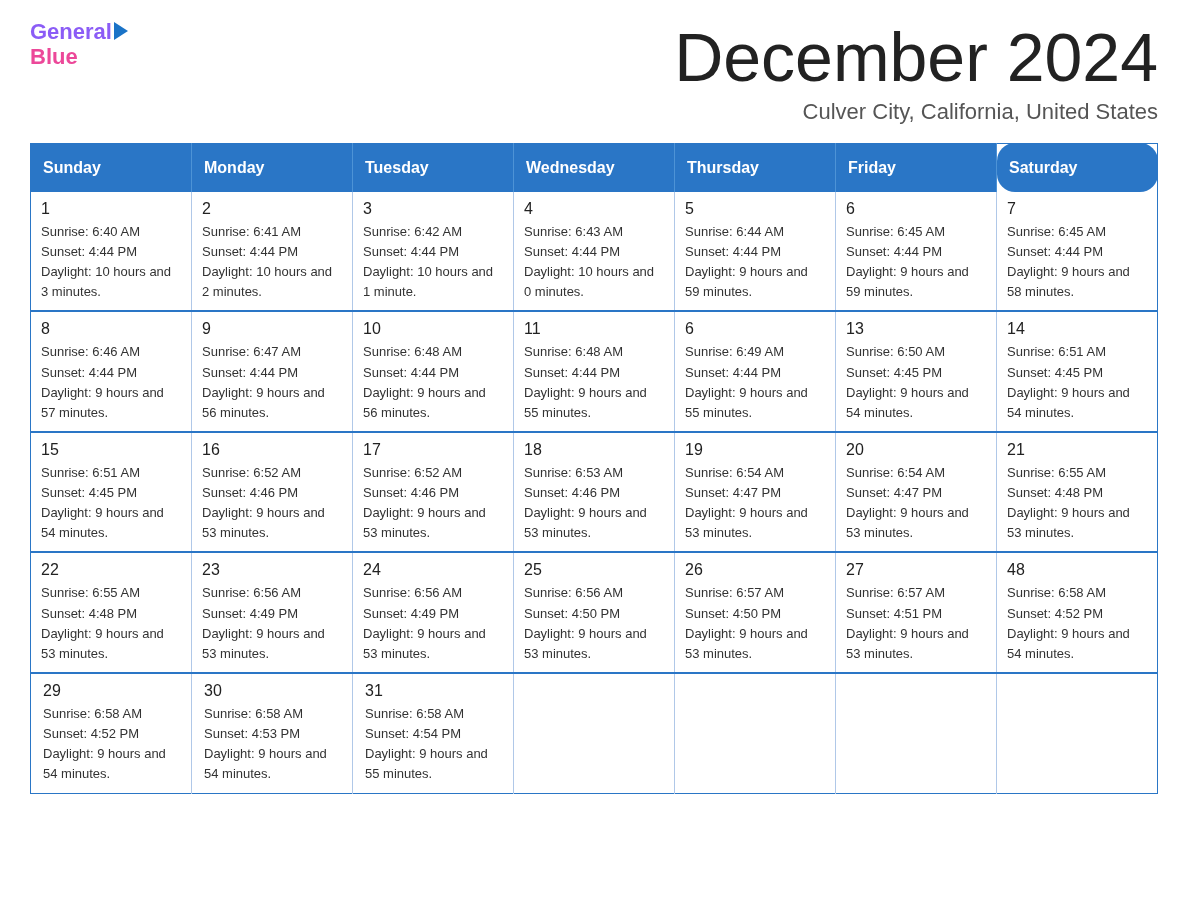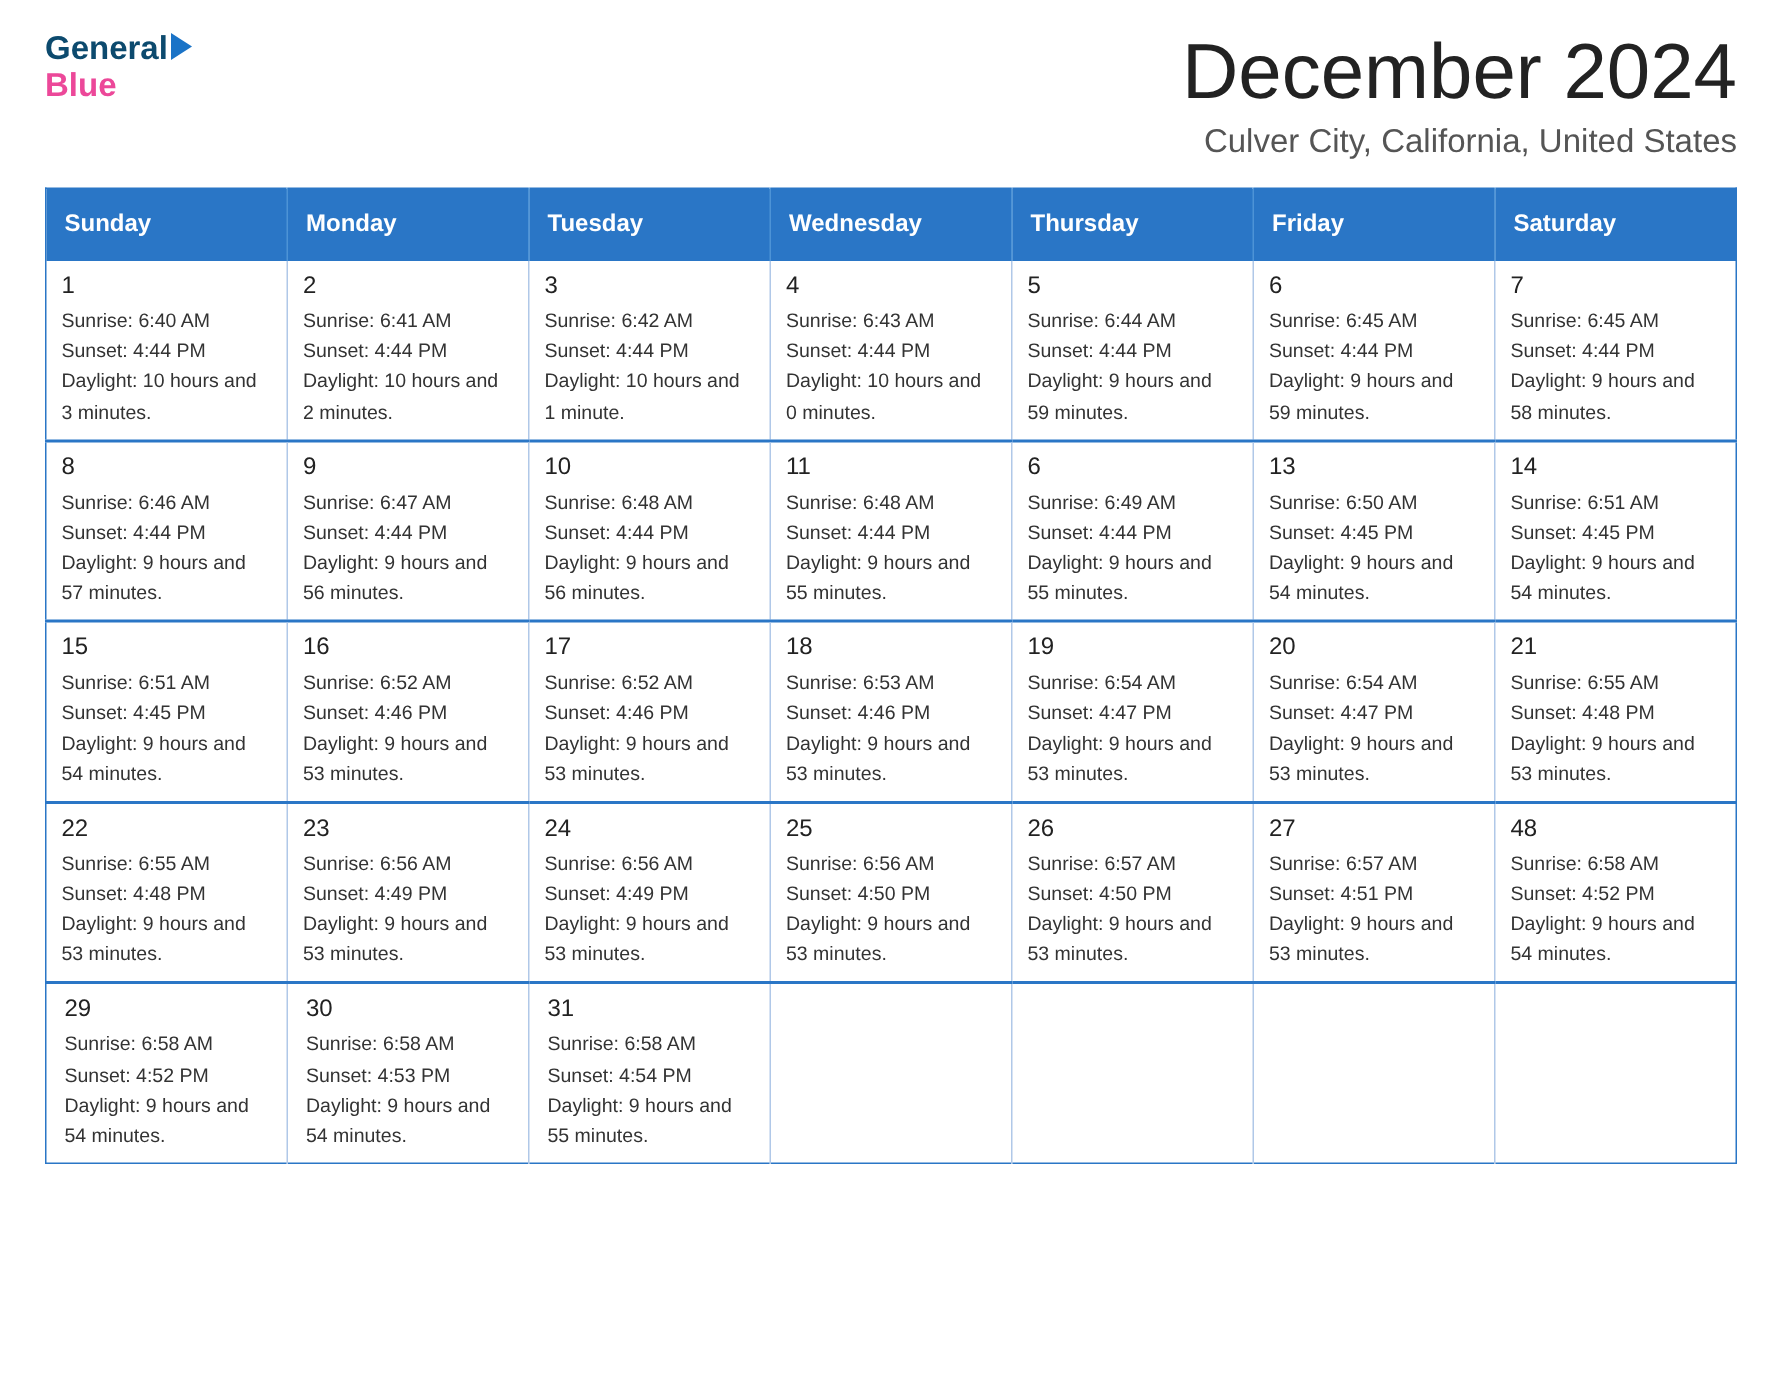--- a/index.html
+++ b/index.html
@@ -17,21 +17,21 @@
       margin-bottom: 18px;
     }
     .logo {
       display: flex;
       flex-direction: column;
       align-items: flex-start;
     }
     .logo-text {
       font-size: 22px;
       font-weight: bold;
-      color: #0c4a6e;
+      color: #8b5cf6;
       line-height: 1.1;
       text-align: center;
     }
     .logo-arrow {
       display: inline-block;
       width: 0;
       height: 0;
       border-top: 9px solid transparent;
       border-bottom: 9px solid transparent;
       border-left: 14px solid #1a73c7;
@@ -42,21 +42,21 @@
     }
     .logo-line2 {
       font-size: 22px;
       font-weight: bold;
       color: #ec4899;
     }
     .title-block {
       text-align: right;
     }
     .title-block h1 {
-      font-size: 52px;
+      font-size: 68px;
       font-weight: 300;
       color: #222;
       line-height: 1.1;
     }
     .title-block h2 {
       font-size: 22px;
       font-weight: 400;
       color: #555;
       margin-top: 4px;
     }
@@ -69,20 +69,21 @@
       background-color: #2a76c6;
       color: #fff;
       font-size: 16px;
       font-weight: 600;
       padding: 15px 12px;
       text-align: left;
       border-right: 1px solid #4d93d6;
     }
     .calendar thead tr th:last-child {
       border-right: none;
+      border-radius: 18px;
     }
     .calendar tbody tr td {
       width: 14.28%;
       vertical-align: top;
       padding: 8px 10px;
       border-right: 1px solid #b0c8e8;
       border-bottom: 2px solid #2a76c6;
       font-size: 13px;
       color: #333;
       min-height: 100px;

